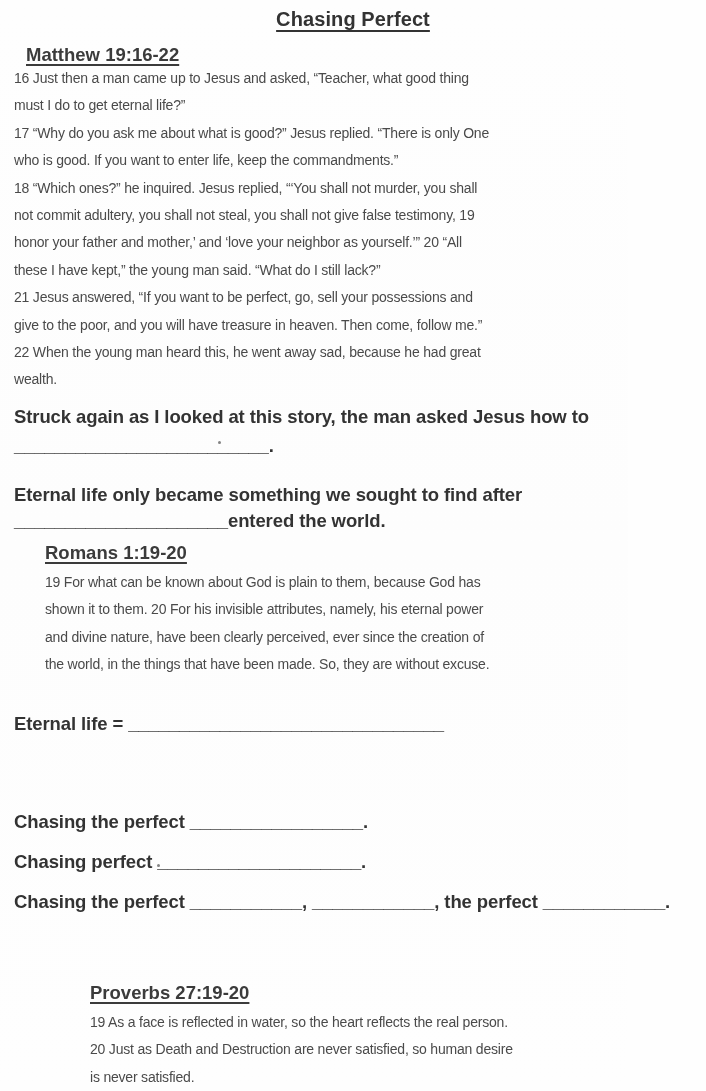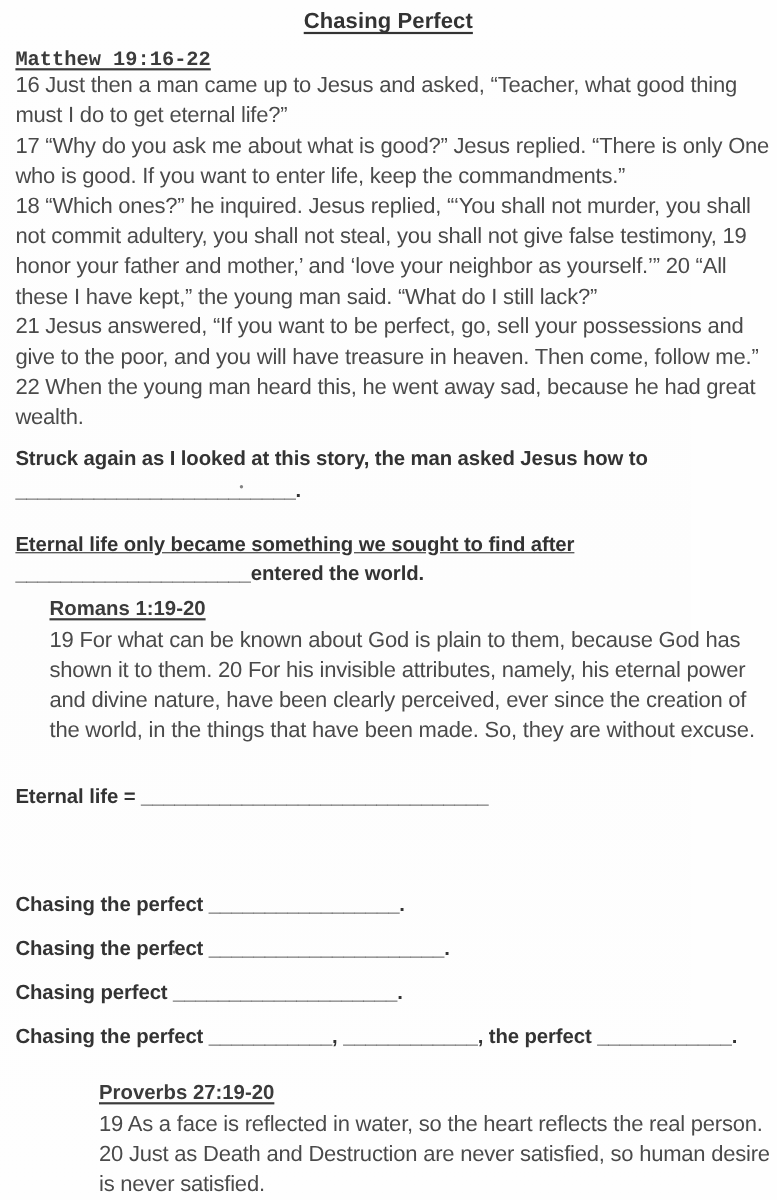--- a/index.html
+++ b/index.html
@@ -39,21 +39,21 @@
     font-size: 18.5px;
     font-weight: 700;
     color: #3b3b3b;
     text-decoration: underline;
     text-decoration-thickness: 1.5px;
     text-underline-offset: 3px;
     white-space: nowrap;
   }
   .para {
     position: absolute;
-    font-size: 20px;
+    font-size: 14px;
     font-weight: 400;
     color: #4a4a4a;
     letter-spacing: -0.2px;
   }
   .para .line {
     line-height: 27.4px;
     white-space: nowrap;
   }
   .prompt {
     position: absolute;
@@ -82,25 +82,25 @@
     width: 3px;
     height: 3px;
     border-radius: 50%;
     background: #5a5a5a;
     opacity: 0.75;
   }
   .dot-1 { left: 218px; top: 441px; }
   .dot-2 { left: 157px; top: 864px; }
 
   
-  .pos-matthew-h   { top: 44px;  left: 14px; font-family: Liberation Mono, monospace; }
+  .pos-matthew-h   { top: 44px;  left: 26px; }
   .pos-matthew-p   { top: 65px;  left: 14px; }
   .pos-struck-1    { top: 403px; left: 14px; }
   .pos-struck-2    { top: 432px; left: 14px; }
-  .pos-eternal-1   { top: 481px; left: 14px; text-decoration: underline; }
+  .pos-eternal-1   { top: 481px; left: 14px; }
   .pos-eternal-2   { top: 507px; left: 14px; }
   .pos-romans-h    { top: 542px; left: 45px; text-align: right; }
   .pos-romans-p    { top: 569px; left: 45px; }
   .pos-eternal-eq  { top: 710px; left: 14px; }
   .pos-chasing     { top: 768px; left: 14px; }
   .pos-perfection  { top: 947px; left: 14px; }
   .pos-proverbs-h  { top: 982px; left: 90px; }
   .pos-proverbs-p  { top: 1009px; left: 90px; }
 </style>
 </head>
@@ -141,21 +141,20 @@
       <div class="line">19 For what can be known about God is plain to them, because God has</div>
       <div class="line">shown it to them. 20 For his invisible attributes, namely, his eternal power</div>
       <div class="line">and divine nature, have been clearly perceived, ever since the creation of</div>
       <div class="line">the world, in the things that have been made. So, they are without excuse.</div>
     </div>
 
   <div class="prompt pos-eternal-eq">Eternal life = _______________________________</div>
 
   <div class="chasing-list pos-chasing">
       <div class="line">Chasing the perfect _________________.</div>
-      <div class="line">Chasing the perfect _____________________.</div>
       <div class="line">Chasing perfect ____________________.</div>
       <div class="line">Chasing the perfect ___________, ____________, the perfect ____________.</div>
     </div>
 
 
   <div class="heading pos-proverbs-h">Proverbs 27:19-20</div>
 
   <div class="para pos-proverbs-p">
       <div class="line">19 As a face is reflected in water, so the heart reflects the real person.</div>
       <div class="line">20 Just as Death and Destruction are never satisfied, so human desire</div>

